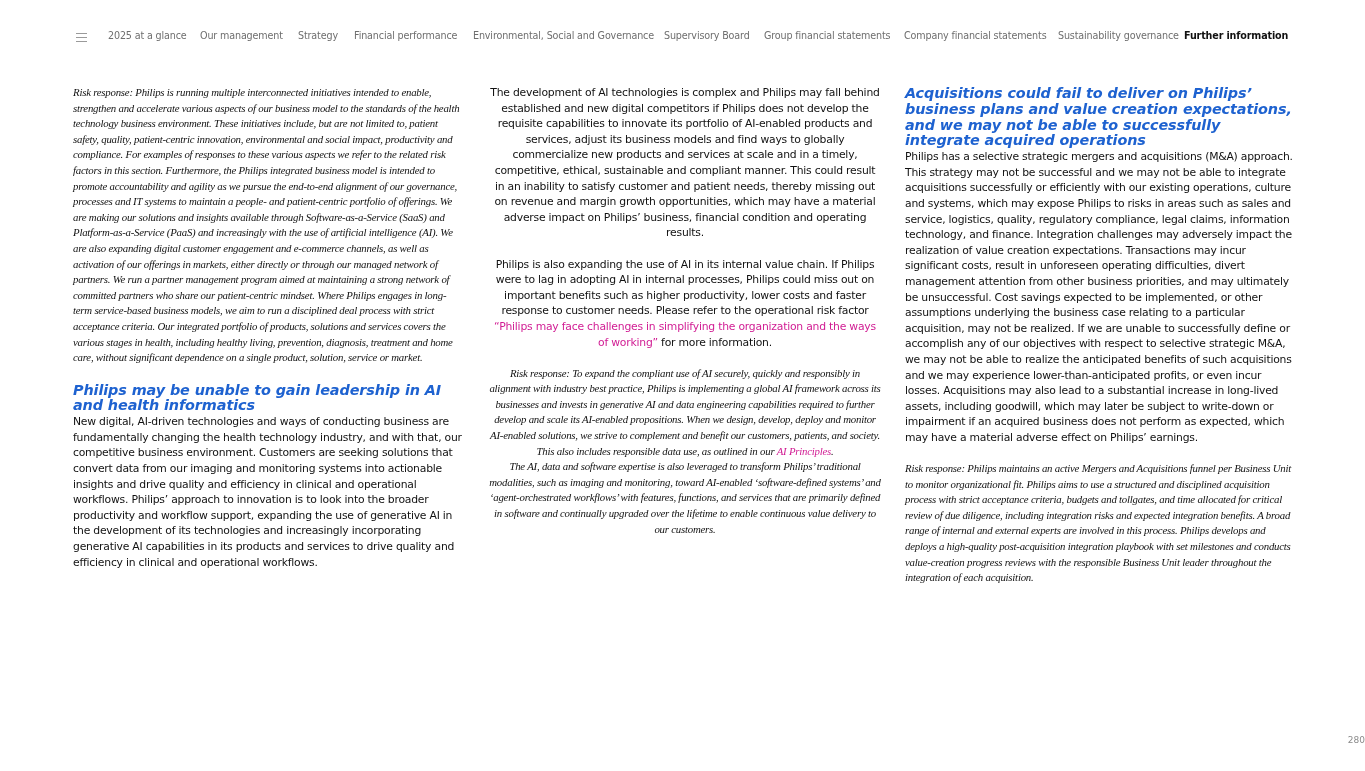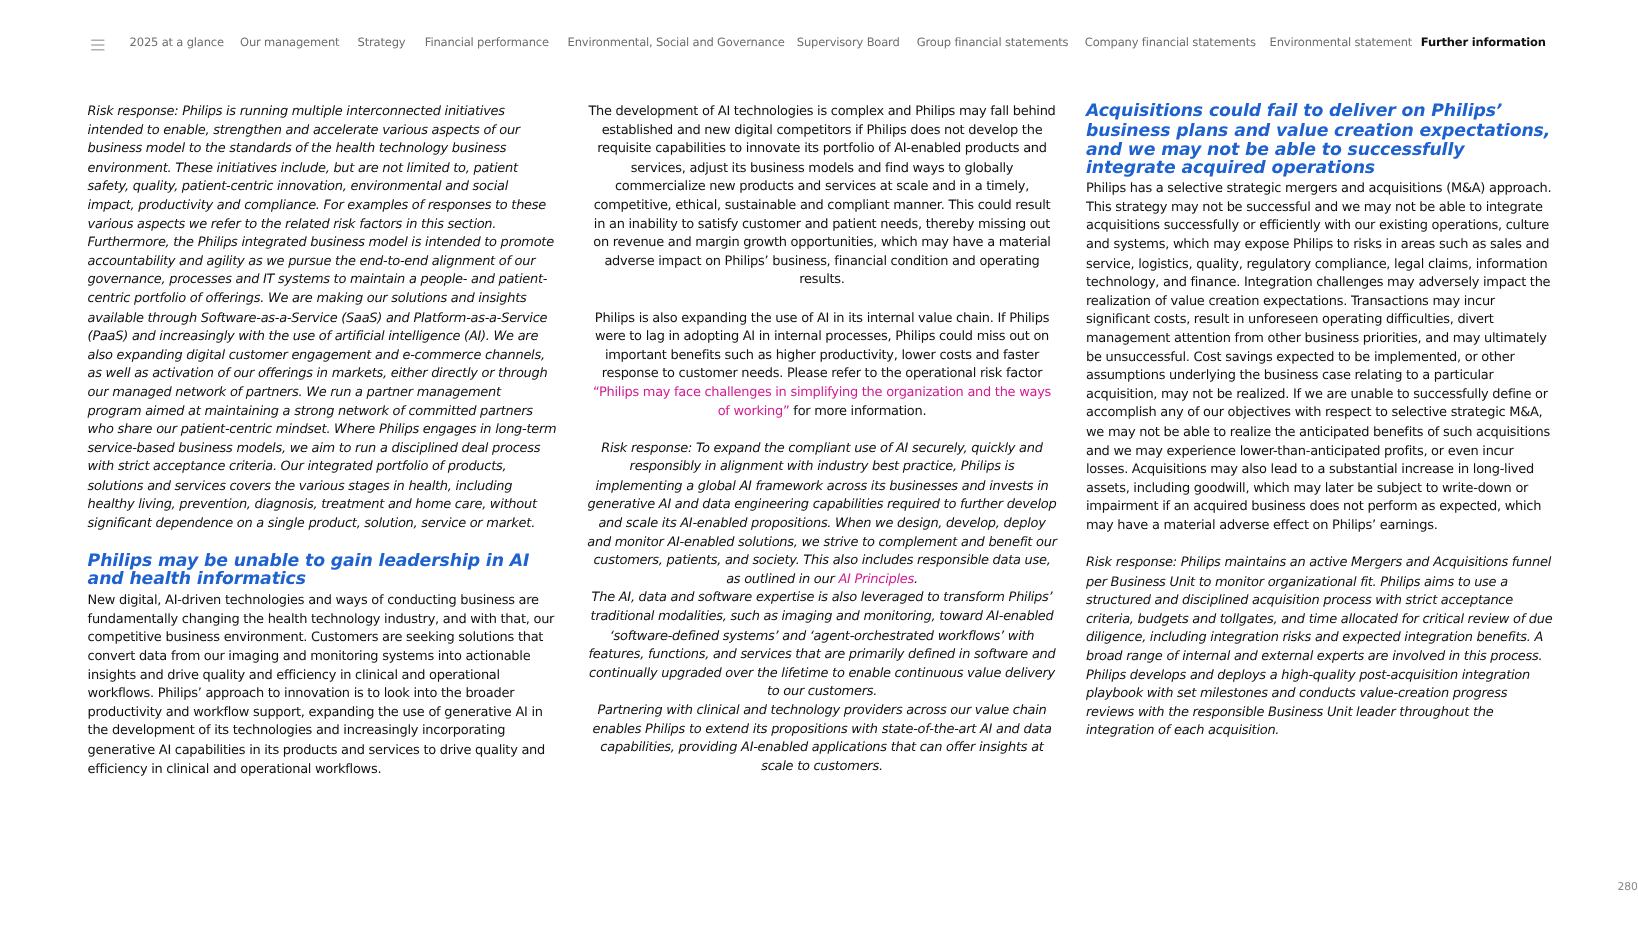--- a/index.html
+++ b/index.html
@@ -21,21 +21,21 @@
     .nav-item {
       position: absolute; top: 2px; font-size: 9.6px; color: #6e6e6e; white-space: nowrap;
       letter-spacing: -0.15px; cursor: pointer;
     }
     .nav-item.active { color: #111111; font-weight: bold; }
     .col {
       position: absolute; top: 85px; width: 392px;
       font-size: 10.8px; line-height: 15.6px; letter-spacing: -0.22px;
     }
     .col p { margin: 0; }
-    .it { font-style: italic; }
+    .it { font-style: italic; font-family: Liberation Serif, serif; }
     .gap { height: 15.6px; }
     h2 {
       margin: 0; color: #1e62d0; font-size: 14.4px; line-height: 15.8px; font-weight: bold;
       letter-spacing: -0.1px;
       font-style: italic;
     }
     a.lnk { color: #d11c93; text-decoration: none; cursor: pointer; }
     .page-num {
       position: absolute; top: 735px; left: 0; width: 1365px; text-align: right;
       font-size: 9px; color: #8a8a8a;
@@ -51,39 +51,38 @@
       <span></span>
   </div>
   <div class="nav-item" style="left:108px">2025 at a glance</div>
   <div class="nav-item" style="left:200px">Our management</div>
   <div class="nav-item" style="left:298px">Strategy</div>
   <div class="nav-item" style="left:354px">Financial performance</div>
   <div class="nav-item" style="left:473px">Environmental, Social and Governance</div>
   <div class="nav-item" style="left:664px">Supervisory Board</div>
   <div class="nav-item" style="left:764px">Group financial statements</div>
   <div class="nav-item" style="left:904px">Company financial statements</div>
-  <div class="nav-item" style="left:1058px">Environmental statement</div>
+  <div class="nav-item" style="left:1058px">Sustainability governance</div>
   <div class="nav-item active" style="left:1184px">Further information</div>
 </div>
 
 <div class="col" style="left:73px;">
   <p class="it">Risk response: Philips is running multiple interconnected initiatives intended to enable, strengthen and accelerate various aspects of our business model to the standards of the health technology business environment. These initiatives include, but are not limited to, patient safety, quality, patient-centric innovation, environmental and social impact, productivity and compliance. For examples of responses to these various aspects we refer to the related risk factors in this section. Furthermore, the Philips integrated business model is intended to promote accountability and agility as we pursue the end-to-end alignment of our governance, processes and IT systems to maintain a people- and patient-centric portfolio of offerings. We are making our solutions and insights available through Software-as-a-Service (SaaS) and Platform-as-a-Service (PaaS) and increasingly with the use of artificial intelligence (AI). We are also expanding digital customer engagement and e-commerce channels, as well as activation of our offerings in markets, either directly or through our managed network of partners. We run a partner management program aimed at maintaining a strong network of committed partners who share our patient-centric mindset. Where Philips engages in long-term service-based business models, we aim to run a disciplined deal process with strict acceptance criteria. Our integrated portfolio of products, solutions and services covers the various stages in health, including healthy living, prevention, diagnosis, treatment and home care, without significant dependence on a single product, solution, service or market.</p>
   <div class="gap" style="height:17px"></div>
   <h2>Philips may be unable to gain leadership in AI and health informatics</h2>
   <p>New digital, AI-driven technologies and ways of conducting business are fundamentally changing the health technology industry, and with that, our competitive business environment. Customers are seeking solutions that convert data from our imaging and monitoring systems into actionable insights and drive quality and efficiency in clinical and operational workflows. Philips’ approach to innovation is to look into the broader productivity and workflow support, expanding the use of generative AI in the development of its technologies and increasingly incorporating generative AI capabilities in its products and services to drive quality and efficiency in clinical and operational workflows.</p>
 </div>
 
 <div class="col" style="left:489px;text-align:center;">
   <p>The development of AI technologies is complex and Philips may fall behind established and new digital competitors if Philips does not develop the requisite capabilities to innovate its portfolio of AI-enabled products and services, adjust its business models and find ways to globally commercialize new products and services at scale and in a timely, competitive, ethical, sustainable and compliant manner. This could result in an inability to satisfy customer and patient needs, thereby missing out on revenue and margin growth opportunities, which may have a material adverse impact on Philips’ business, financial condition and operating results.</p>
   <div class="gap"></div>
   <p><span>Philips is also expanding the use of AI in its internal value chain. If Philips were to lag in adopting AI in internal processes, Philips could miss out on important benefits such as higher productivity, lower costs and faster response to customer needs. Please refer to the operational risk factor </span><a class="lnk">“Philips may face challenges in simplifying the organization and the ways of working”</a><span> for more information.</span></p>
   <div class="gap"></div>
   <p class="it"><span>Risk response: To expand the compliant use of AI securely, quickly and responsibly in alignment with industry best practice, Philips is implementing a global AI framework across its businesses and invests in generative AI and data engineering capabilities required to further develop and scale its AI-enabled propositions. When we design, develop, deploy and monitor AI-enabled solutions, we strive to complement and benefit our customers, patients, and society. This also includes responsible data use, as outlined in our </span><a class="lnk">AI Principles</a><span>.</span></p>
   <p class="it">The AI, data and software expertise is also leveraged to transform Philips’ traditional modalities, such as imaging and monitoring, toward AI-enabled ‘software-defined systems’ and ‘agent-orchestrated workflows’ with features, functions, and services that are primarily defined in software and continually upgraded over the lifetime to enable continuous value delivery to our customers.</p>
-  <p class="it">Partnering with clinical and technology providers across our value chain enables Philips to extend its propositions with state-of-the-art AI and data capabilities, providing AI-enabled applications that can offer insights at scale to customers.</p>
 </div>
 
 <div class="col" style="left:905px; top:86px;">
   <h2>Acquisitions could fail to deliver on Philips’ business plans and value creation expectations, and we may not be able to successfully integrate acquired operations</h2>
   <p>Philips has a selective strategic mergers and acquisitions (M&amp;A) approach. This strategy may not be successful and we may not be able to integrate acquisitions successfully or efficiently with our existing operations, culture and systems, which may expose Philips to risks in areas such as sales and service, logistics, quality, regulatory compliance, legal claims, information technology, and finance. Integration challenges may adversely impact the realization of value creation expectations. Transactions may incur significant costs, result in unforeseen operating difficulties, divert management attention from other business priorities, and may ultimately be unsuccessful. Cost savings expected to be implemented, or other assumptions underlying the business case relating to a particular acquisition, may not be realized. If we are unable to successfully define or accomplish any of our objectives with respect to selective strategic M&amp;A, we may not be able to realize the anticipated benefits of such acquisitions and we may experience lower-than-anticipated profits, or even incur losses. Acquisitions may also lead to a substantial increase in long-lived assets, including goodwill, which may later be subject to write-down or impairment if an acquired business does not perform as expected, which may have a material adverse effect on Philips’ earnings.</p>
   <div class="gap"></div>
   <p class="it">Risk response: Philips maintains an active Mergers and Acquisitions funnel per Business Unit to monitor organizational fit. Philips aims to use a structured and disciplined acquisition process with strict acceptance criteria, budgets and tollgates, and time allocated for critical review of due diligence, including integration risks and expected integration benefits. A broad range of internal and external experts are involved in this process. Philips develops and deploys a high-quality post-acquisition integration playbook with set milestones and conducts value-creation progress reviews with the responsible Business Unit leader throughout the integration of each acquisition.</p>
 </div>
 
 <div class="page-num">280</div>

